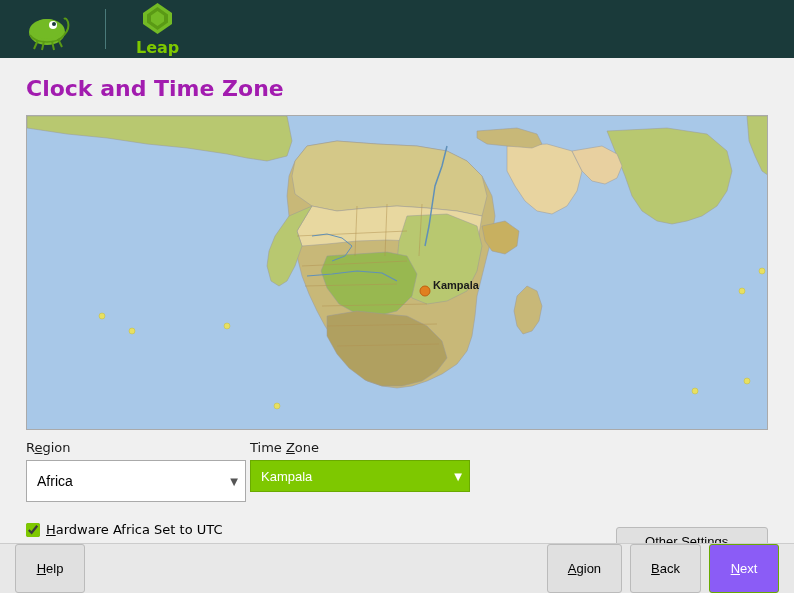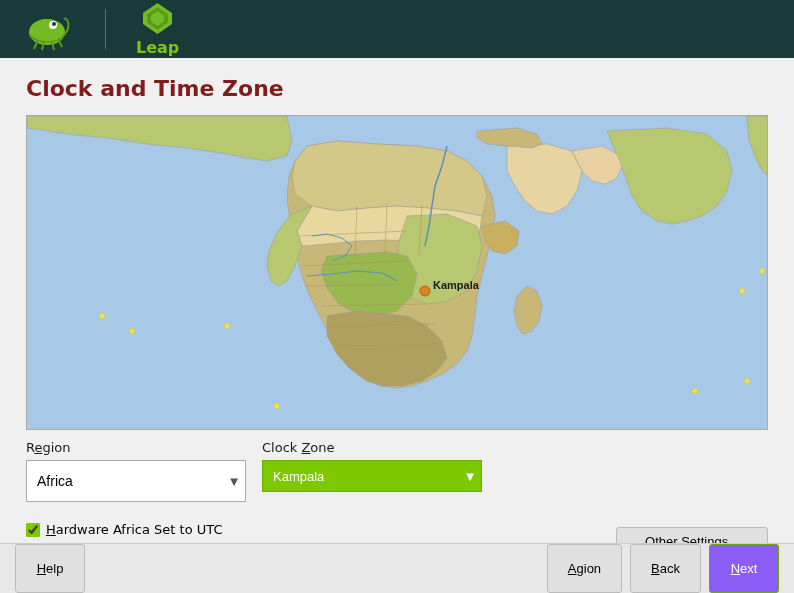--- a/index.html
+++ b/index.html
@@ -50,21 +50,21 @@
       height: 45px;
     }
     .leap-icon {
       width: 35px;
       height: 35px;
     }
 
     .page-title {
       font-size: 22px;
       font-weight: bold;
-      color: #7f1d1d;
+      color: #a21caf;
       margin-bottom: 14px;
     }
 
     
     .map-container {
       width: 742px;
       height: 315px;
       border: 1px solid #aaa;
       position: relative;
       overflow: hidden;
@@ -298,21 +298,21 @@
       <circle cx="620" cy="340" r="3" fill="#e8e060" stroke="#c0b840" stroke-width="0.5"></circle>
       <circle cx="715" cy="175" r="3" fill="#e8e060" stroke="#c0b840" stroke-width="0.5"></circle>
       <circle cx="735" cy="155" r="3" fill="#e8e060" stroke="#c0b840" stroke-width="0.5"></circle>
       <circle cx="720" cy="265" r="3" fill="#e8e060" stroke="#c0b840" stroke-width="0.5"></circle>
       <circle cx="668" cy="275" r="3" fill="#e8e060" stroke="#c0b840" stroke-width="0.5"></circle>
     </svg>
   </div>
 
   <div style="display:flex; align-items:flex-start; margin-top:10px; gap:0;">
 
-    <div style="display:flex; gap:16px; align-items:flex-start;">
+    <div style="display:flex; gap:4px; align-items:flex-start;">
 
       <div class="control-group">
         <label class="control-label">
           <span>R</span><span style="text-decoration:underline">e</span><span>gion</span>
         </label>
         <div class="select-wrap">
           <select>
             <option>Africa</option>
             <option>Americas</option>
             <option>Antarctica</option>
@@ -323,21 +323,21 @@
             <option>Indian</option>
             <option>Pacific</option>
             <option>UTC</option>
           </select>
           <span class="select-arrow">▼</span>
         </div>
       </div>
 
       <div class="control-group">
         <label class="control-label">
-          <span>Clock </span><span style="text-decoration:underline">Z</span><span>one</span>
+          <span>Time </span><span style="text-decoration:underline">Z</span><span>one</span>
         </label>
         <div class="select-wrap select-wrap-green">
           <select style="background:#7ec800; color:white; border:1px solid #6aaa00; width:220px; height:32px; font-size:13px; padding: 5px 28px 5px 10px; appearance:none; -webkit-appearance:none; cursor:pointer; outline:none;">
             <option>Kampala</option>
             <option>Nairobi</option>
             <option>Cairo</option>
             <option>Lagos</option>
             <option>Johannesburg</option>
           </select>
           <span class="select-arrow" style="color:white;">▼</span>

